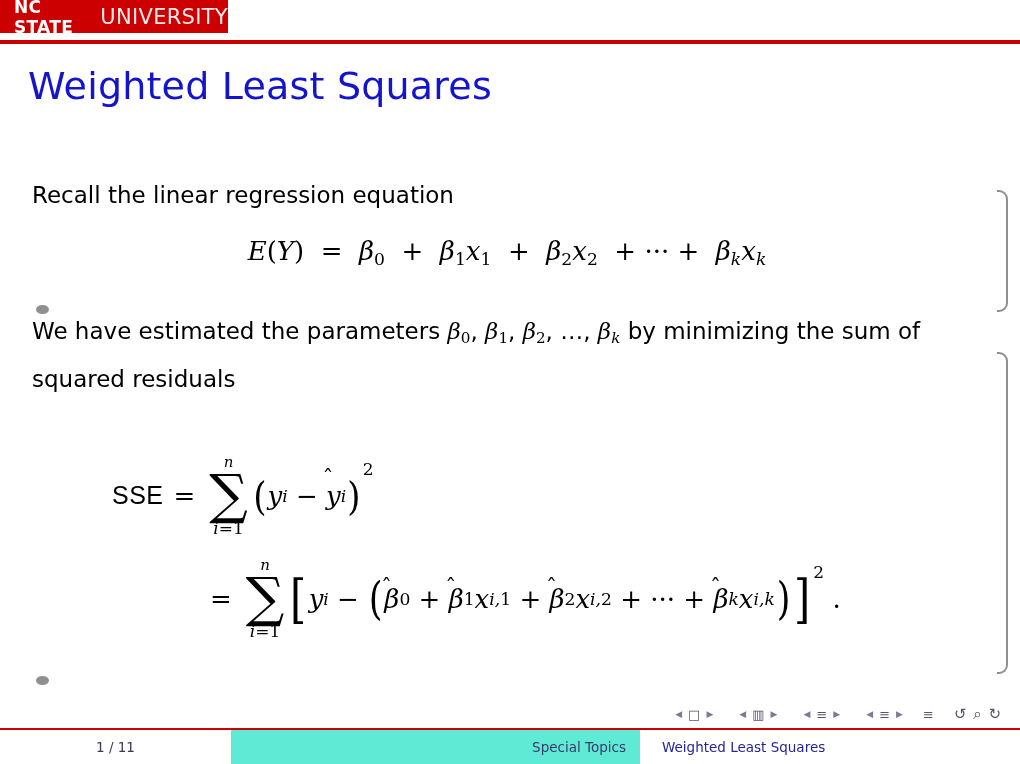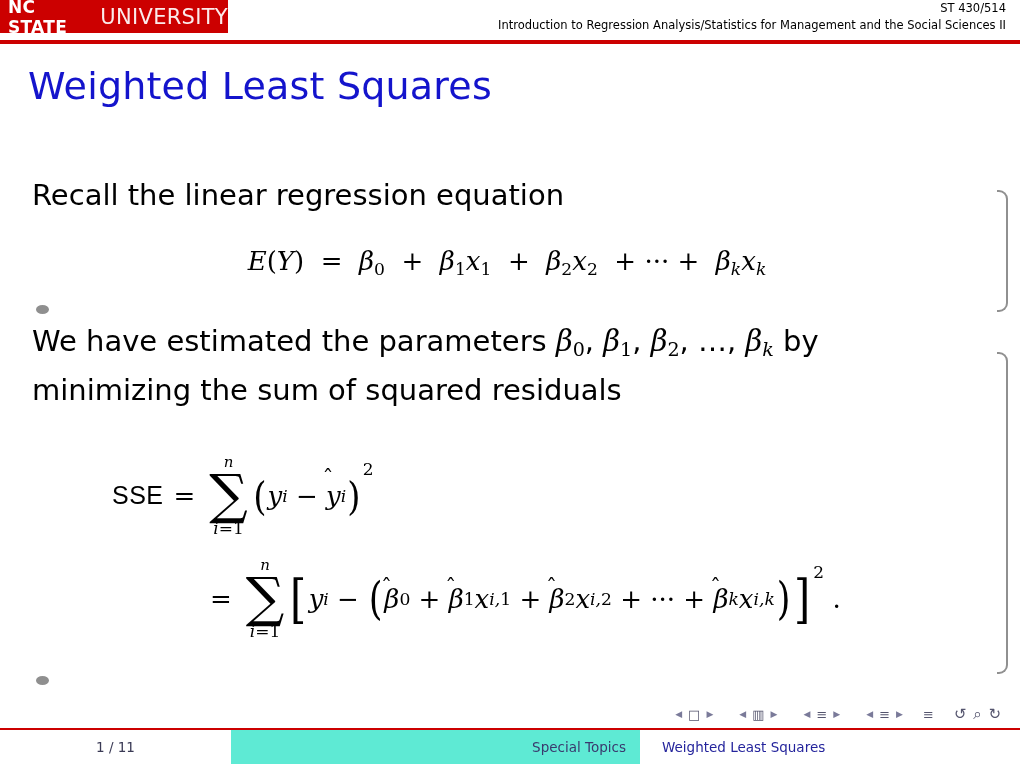--- a/index.html
+++ b/index.html
@@ -25,21 +25,21 @@
   .nc-logo {
     position: absolute;
     left: 0;
     top: 0;
     width: 228px;
     height: 33px;
     background: #CC0000;
     color: #ffffff;
     display: flex;
     align-items: center;
-    padding-left: 8px;
+    padding-left: 14px;
     box-sizing: border-box;
     letter-spacing: 0.3px;
   }
   .nc-logo .bold {
     font-weight: bold;
     font-size: 17px;
   }
   .nc-logo .light {
     font-weight: normal;
     font-size: 21px;
@@ -86,39 +86,39 @@
   }
 
   
   .body {
     position: absolute;
     left: 32px;
     top: 175px;
     width: 950px;
   }
   .para {
-    font-size: 29px;
+    font-size: 23px;
     line-height: 41px;
     color: #000000;
   }
   .para.second {
     margin-top: 42px;
   }
 
   
   .mi { font-family: "DejaVu Serif", serif; font-style: italic; }
   .mup { font-family: "DejaVu Serif", serif; font-style: normal; }
   .greek { font-family: "DejaVu Serif", serif; font-style: italic; }
   sub.s { font-size: 0.66em; vertical-align: -0.28em; font-style: normal; font-family: "DejaVu Serif", serif; }
   sub.si { font-size: 0.66em; vertical-align: -0.28em; font-style: italic; font-family: "DejaVu Serif", serif; }
 
   .eq-display {
     text-align: center;
     font-size: 26px;
-    margin-top: 30px;
+    margin-top: 20px;
     margin-bottom: 6px;
     font-family: "DejaVu Serif", serif;
   }
 
   
   .sse-block {
     position: absolute;
     left: 112px;
     top: 455px;
     font-size: 26px;
@@ -301,24 +301,20 @@
     background: #CC0000;
   }
 </style>
 </head>
 <body>
 
 <div class="header">
   <div class="nc-logo">
     <span class="bold">NC STATE</span>
     <span class="light">UNIVERSITY</span>
-  </div>
-  <div class="header-right">
-    <div class="course-code">ST 430/514</div>
-    <div class="course-title">Introduction to Regression Analysis/Statistics for Management and the Social Sciences II</div>
   </div>
   <div class="header-rule"></div>
 </div>
 
 <div class="slide-title">Weighted Least Squares</div>
 
 <div class="body">
 
   <div class="para">Recall the linear regression equation</div>
 

